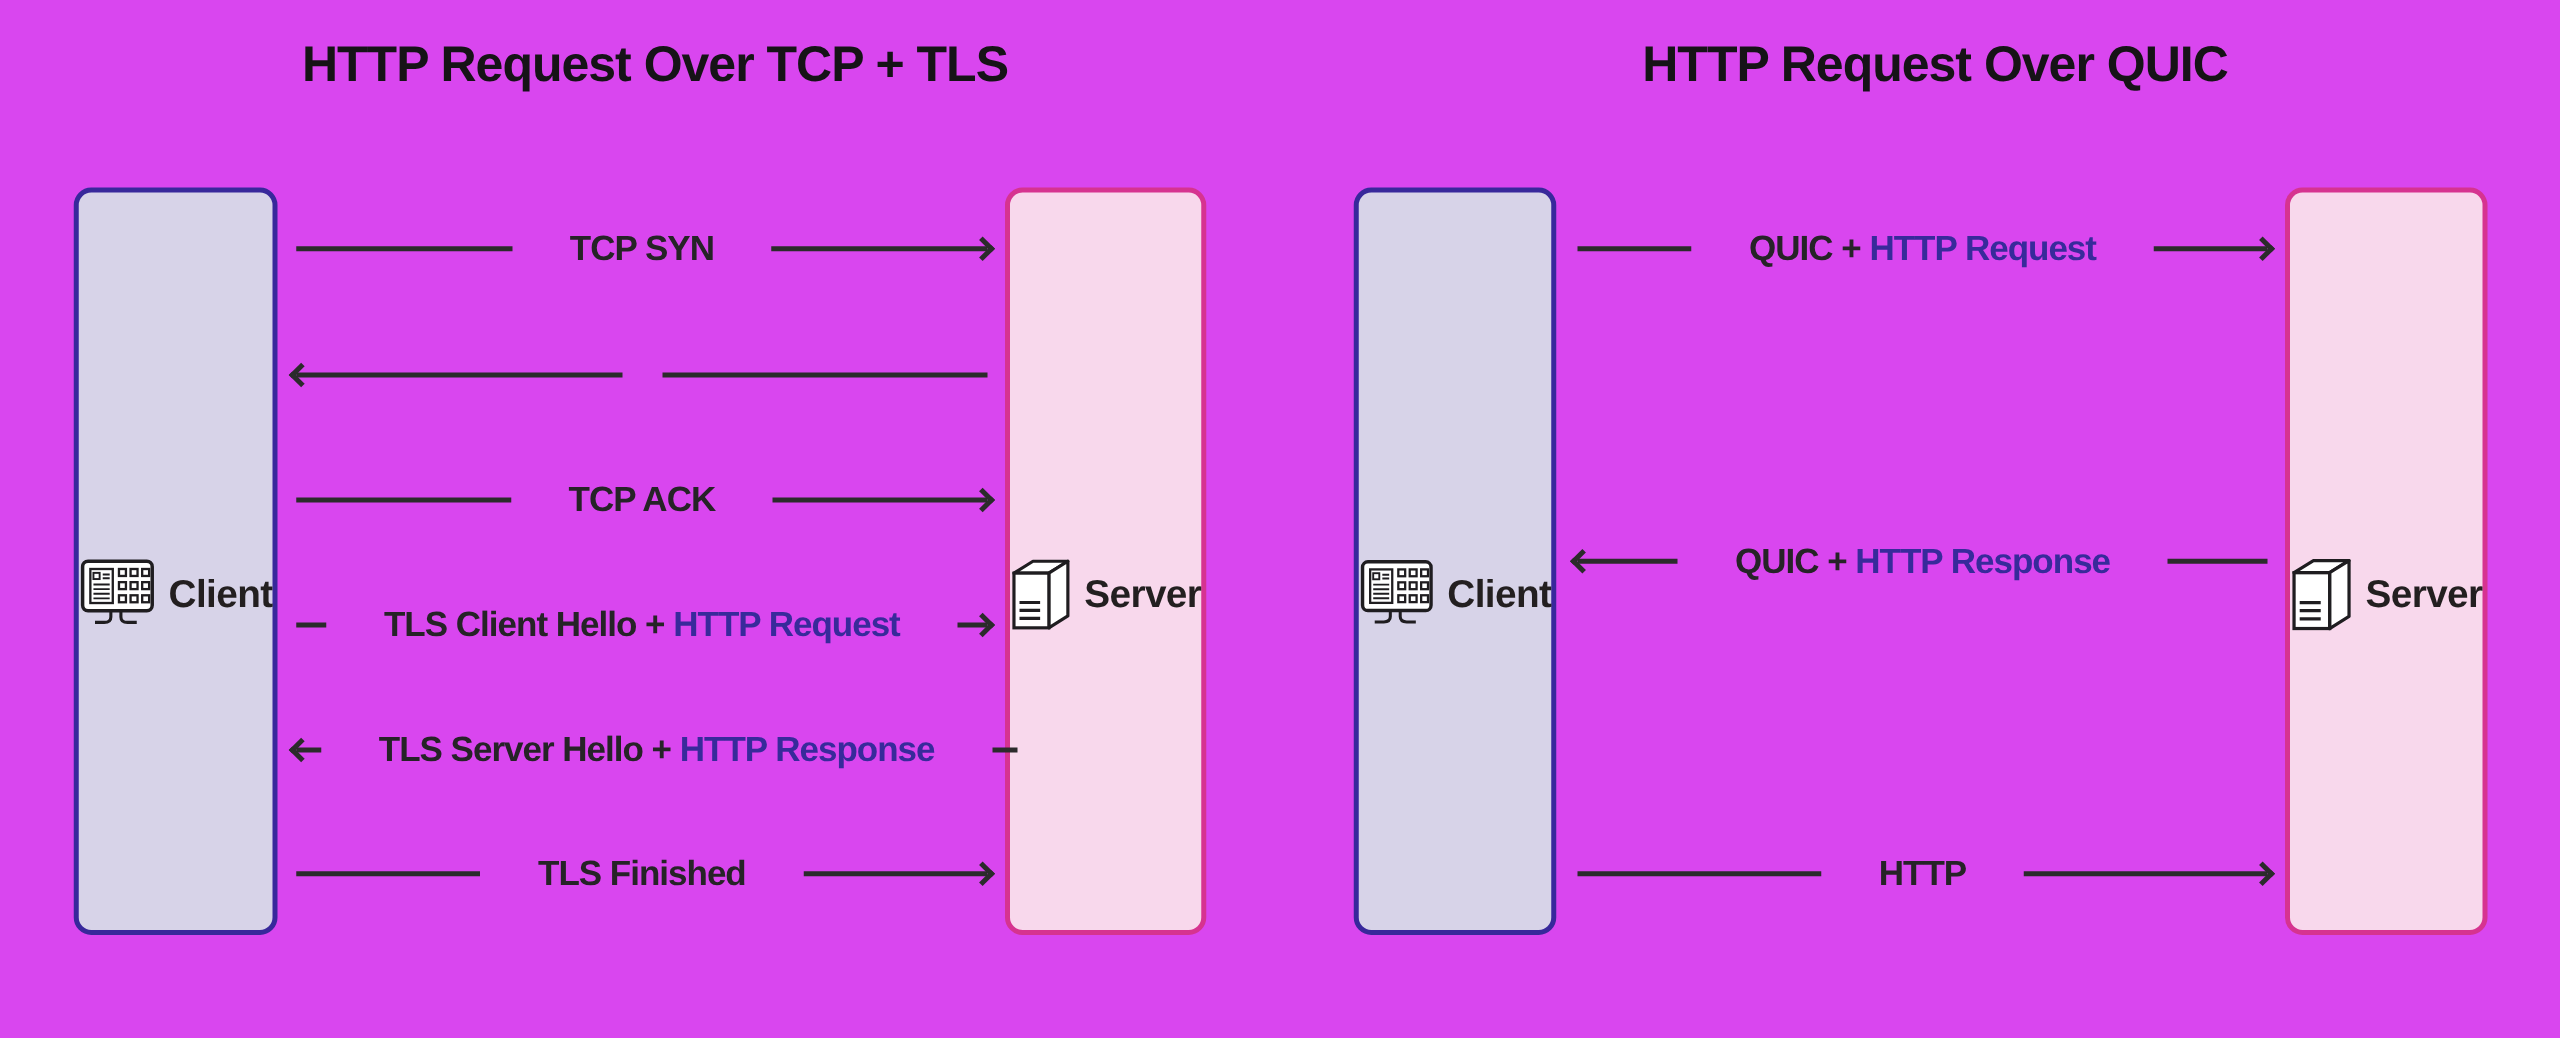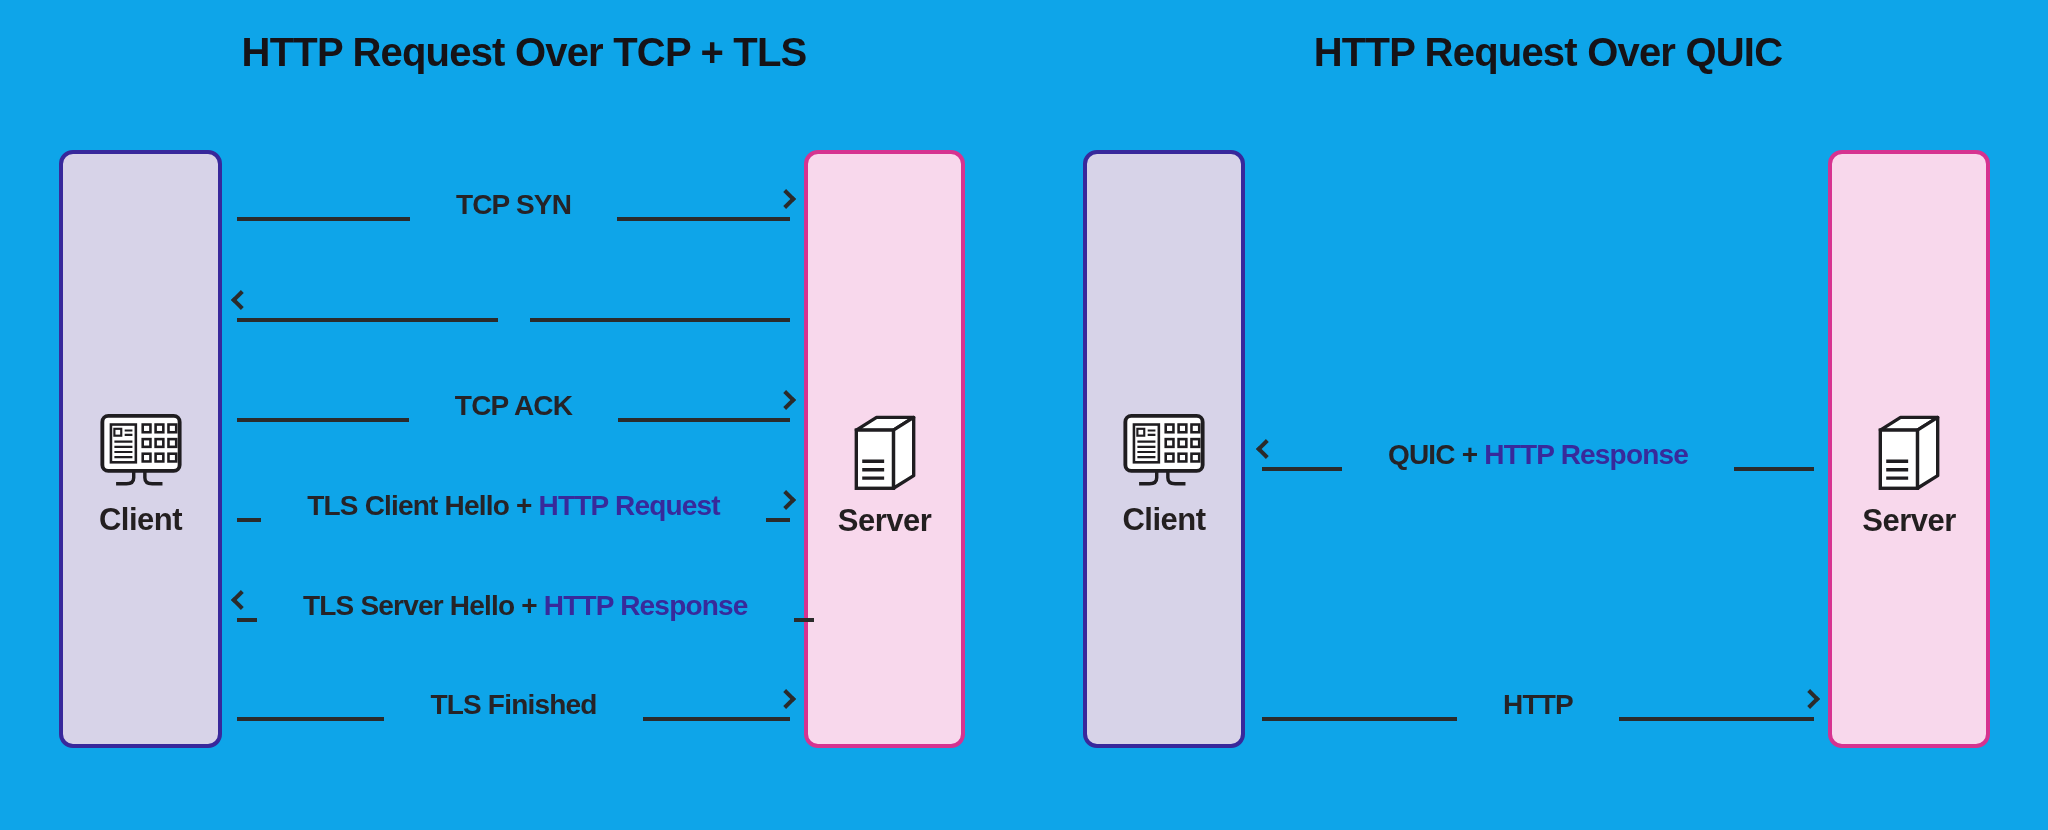--- a/index.html
+++ b/index.html
@@ -1,20 +1,20 @@
 <!DOCTYPE html>
 <html><head>
 <meta charset="utf-8">
 <style>
   html, body { margin: 0; padding: 0; background: #f0efee; }
   .stage {
     position: relative;
     width: 2048px;
     height: 830px;
-    background: #0ea5e9;
+    background: #d946ef;
     font-family: "Liberation Sans", "DejaVu Sans", sans-serif;
     overflow: hidden;
   }
 
   .panel-title {
     position: absolute;
     top: 30px;
     text-align: center;
     font-size: 40px;
     font-weight: 800;
@@ -44,36 +44,36 @@
   .box-l-server { left: 804px;  width: 161px; }
   .box-r-client { left: 1083px; width: 162px; }
   .box-r-server { left: 1828px; width: 162px; }
 
   .box-figure {
     position: absolute;
     left: 0; right: 0;
     top: calc(50% + 26px);
     transform: translateY(-50%);
     display: flex;
-    flex-direction: column;
+    flex-direction: row;
     align-items: center;
     gap: 10px;
   }
   .actor-label {
     font-size: 31px;
     font-weight: 700;
     letter-spacing: -0.5px;
     color: #231f20;
   }
 
   .msg-row {
     position: absolute;
     height: 44px;
     display: flex;
-    align-items: flex-end;
+    align-items: center;
     gap: 32px;
   }
   .row-left  { left: 237px;  width: 553px; }
   .row-right { left: 1262px; width: 552px; }
 
   .line {
     flex: 1 1 0;
     min-width: 20px;
     height: 4px;
     background: #2b2b2b;
@@ -239,20 +239,26 @@
     <div class="line"></div>
   </div>
 
   <div class="msg-row row-left" style="top:677px">
     <div class="line"></div>
     <div class="msg-label"><span>TLS Finished</span><span class="hl"></span></div>
     <div class="line"></div>
     <span class="head head-right"></span>
   </div>
 
+  <div class="msg-row row-right" style="top:177px">
+    <div class="line"></div>
+    <div class="msg-label"><span>QUIC + </span><span class="hl">HTTP Request</span></div>
+    <div class="line"></div>
+    <span class="head head-right"></span>
+  </div>
 
   <div class="msg-row row-right" style="top:427px">
     <span class="head head-left"></span>
     <div class="line"></div>
     <div class="msg-label"><span>QUIC + </span><span class="hl">HTTP Response</span></div>
     <div class="line"></div>
   </div>
 
   <div class="msg-row row-right" style="top:677px">
     <div class="line"></div>

